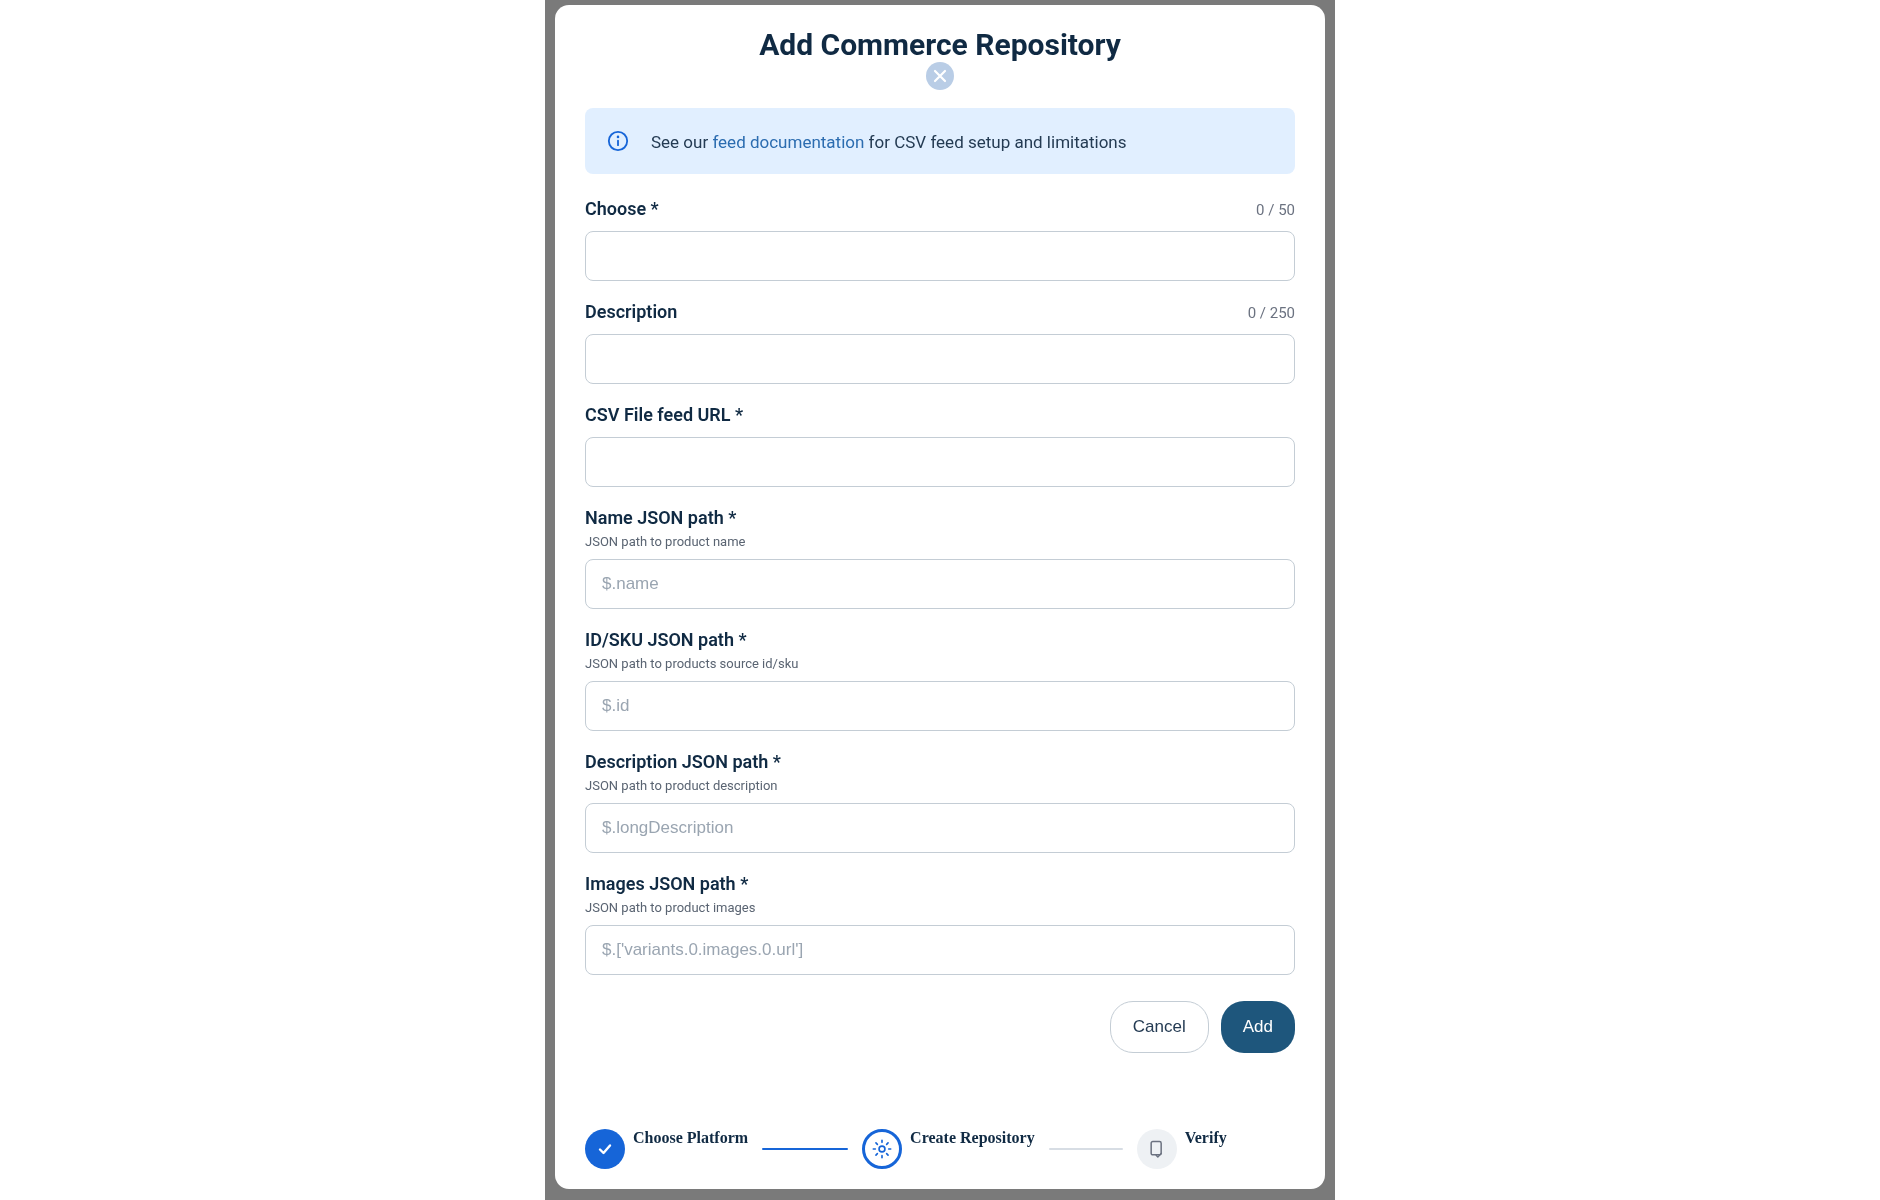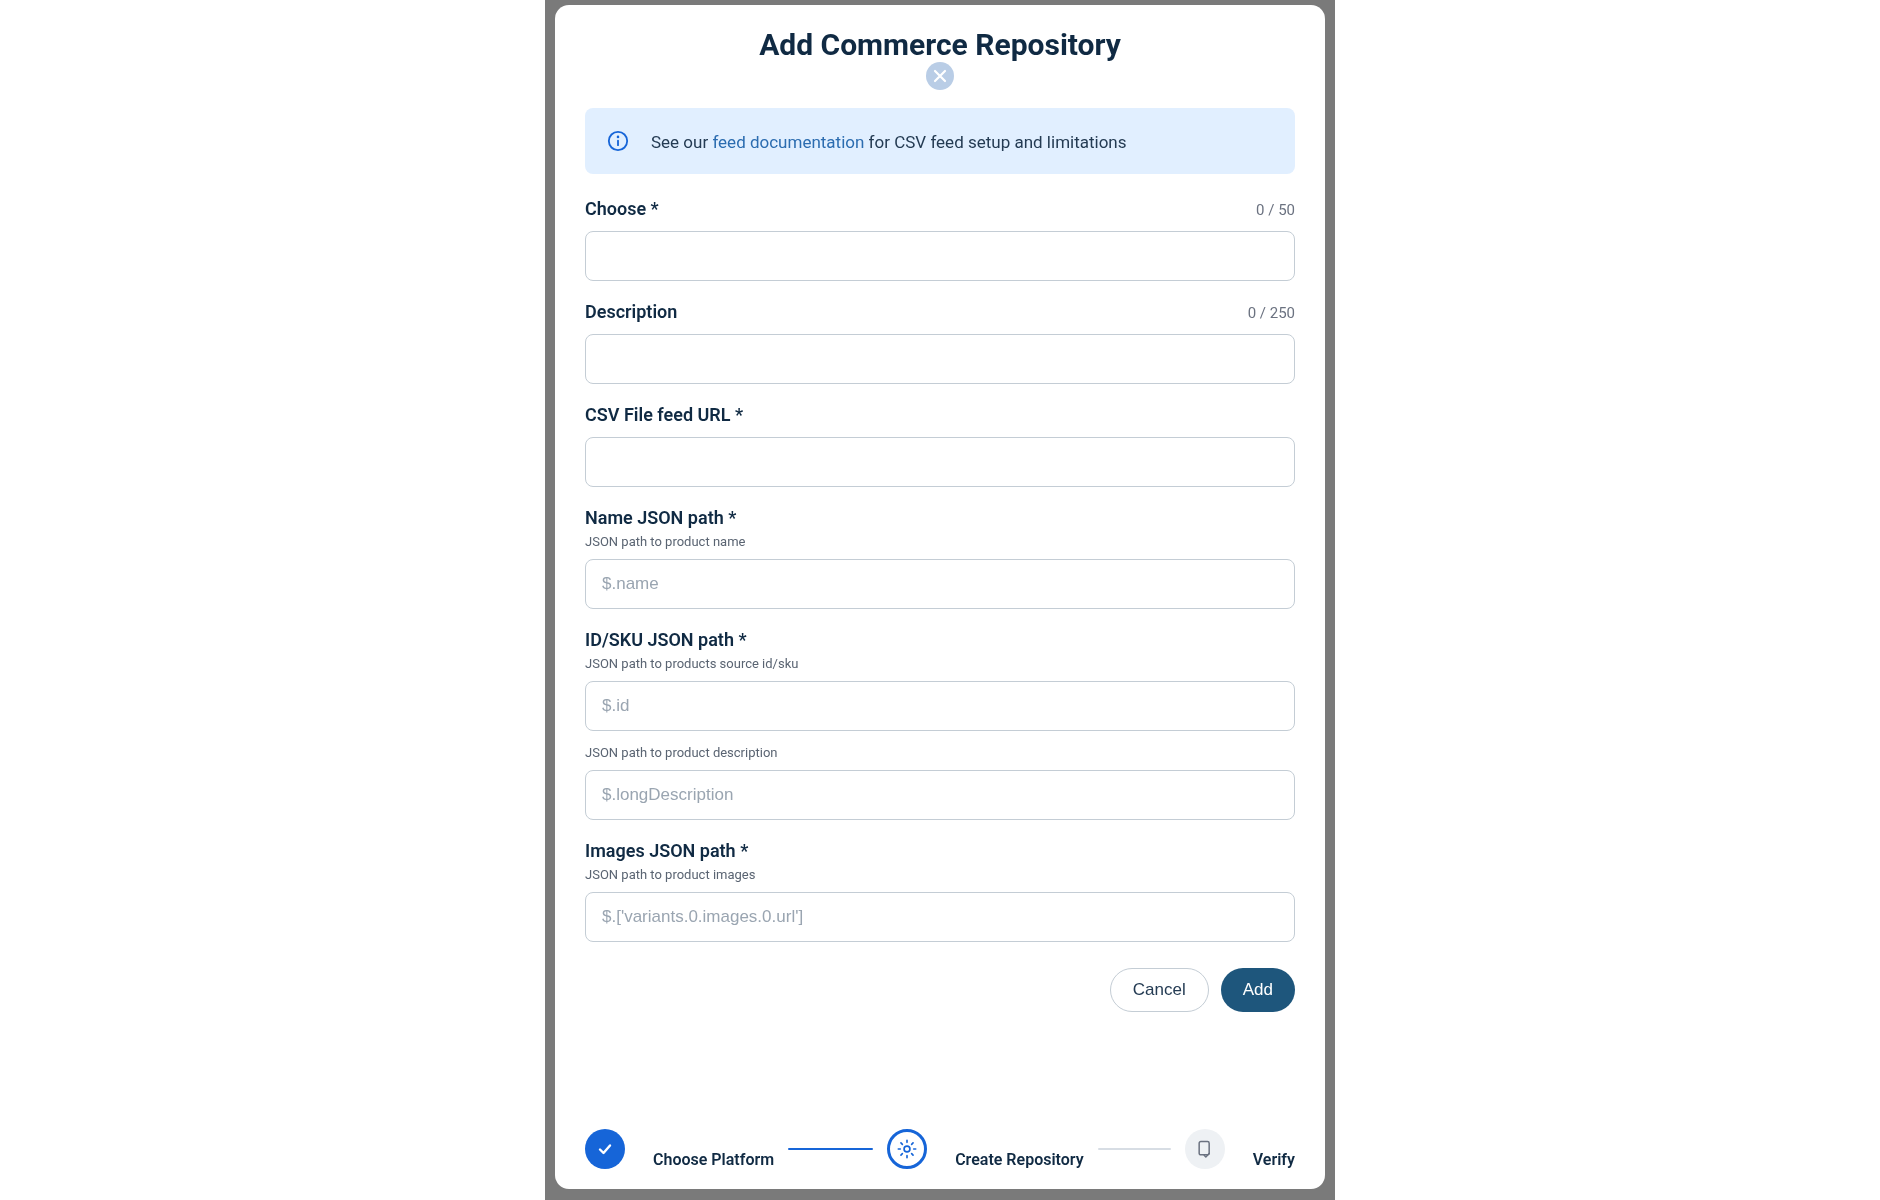--- a/index.html
+++ b/index.html
@@ -104,21 +104,21 @@
   }
   .text-input::placeholder { color: #9aa5b1; }
   .actions {
     display: flex;
     justify-content: flex-end;
     gap: 12px;
     margin-top: 6px;
     margin-bottom: 22px;
   }
   .btn {
-    height: 44px;
+    height: 52px;
     padding: 12px 22px;
     border-radius: 23px;
     font-size: 17px;
     font-weight: 500;
     cursor: pointer;
     display: inline-flex;
     align-items: center;
     justify-content: center;
   }
   .btn-secondary {
@@ -132,22 +132,23 @@
     border: none;
   }
   .stepper {
     display: flex;
     align-items: center;
     gap: 14px;
     margin-top: auto;
   }
   .step {
     display: flex;
-    align-items: flex-end;
-    gap: 28px;
+    align-items: flex-start;
+    gap: 8px;
+    font-family: Liberation Serif, serif;
   }
   .step-circle {
     width: 40px; height: 40px;
     border-radius: 50%;
     display: flex; align-items: center; justify-content: center;
     flex-shrink: 0;
   }
   .step-circle.done { background: #1665d8; }
   .step-circle.active { background: #ffffff; border: 3px solid #1665d8; }
   .step-circle.pending { background: #eef1f4; }
@@ -225,20 +226,23 @@
 
     <div class="field">
       <div class="field-label-row">
         <div class="field-label">ID/SKU JSON path *</div>
       </div>
       <div class="field-help">JSON path to products source id/sku</div>
       <input type="text" class="text-input" placeholder="$.id" style="">
     </div>
 
     <div class="field">
+      <div class="field-label-row">
+        <div class="field-label">Description JSON path *</div>
+      </div>
       <div class="field-help">JSON path to product description</div>
       <input type="text" class="text-input" placeholder="$.longDescription" style="">
     </div>
 
     <div class="field">
       <div class="field-label-row">
         <div class="field-label">Images JSON path *</div>
       </div>
       <div class="field-help">JSON path to product images</div>
       <input type="text" class="text-input" placeholder="$.['variants.0.images.0.url']" style="">

